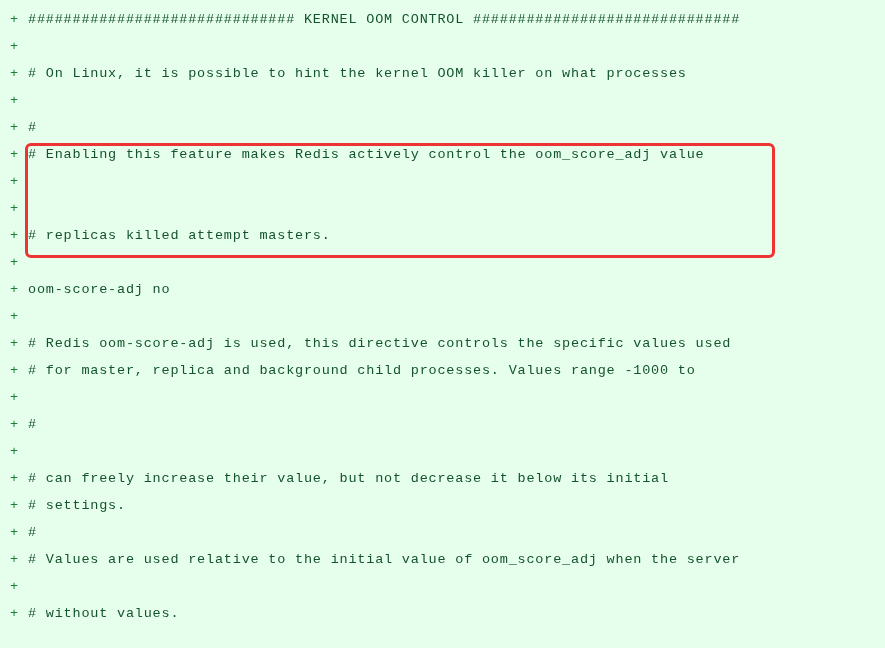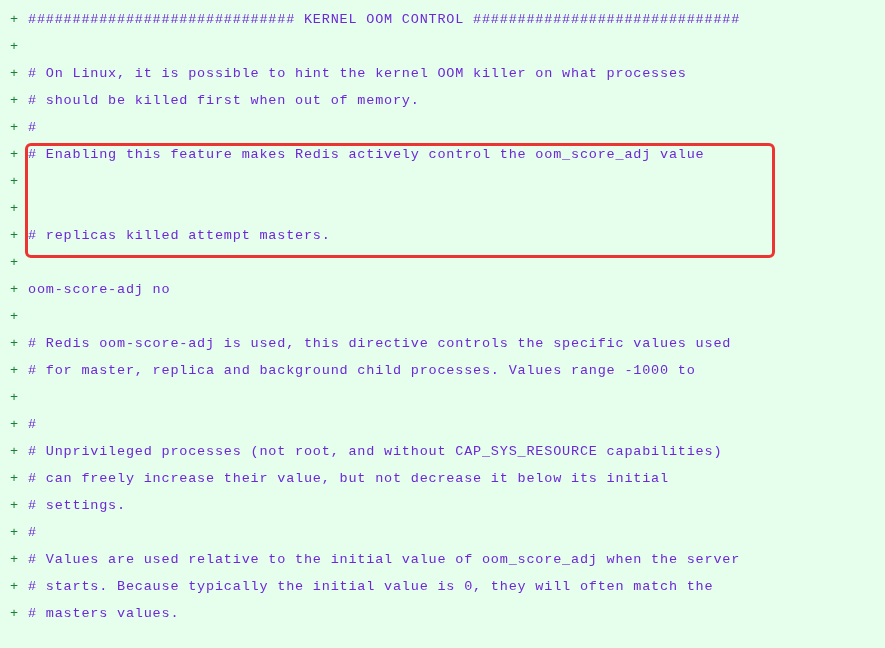--- a/index.html
+++ b/index.html
@@ -29,21 +29,21 @@
     .diff-marker {
       width: 28px;
       text-align: center;
       color: #1a7f37;
       user-select: none;
       flex-shrink: 0;
     }
     .diff-content {
       white-space: pre;
       letter-spacing: 0.8px;
-      color: #6d28d9;
+      color: #14532d;
     }
     .highlight-box {
       position: absolute;
       border: 3px solid #ee3333;
       border-radius: 6px;
       left: 25px;
       top: 143px;
       width: 750px;
       height: 115px;
       pointer-events: none;
@@ -60,21 +60,20 @@
     <div class="diff-line">
       <span class="diff-marker">+</span>
       <span class="diff-content"></span>
     </div>
     <div class="diff-line">
       <span class="diff-marker">+</span>
       <span class="diff-content"># On Linux, it is possible to hint the kernel OOM killer on what processes</span>
     </div>
     <div class="diff-line">
       <span class="diff-marker">+</span>
-      <span class="diff-content"># should be killed first when out of memory.</span>
     </div>
     <div class="diff-line">
       <span class="diff-marker">+</span>
       <span class="diff-content">#</span>
     </div>
     <div class="diff-line">
       <span class="diff-marker">+</span>
       <span class="diff-content"># Enabling this feature makes Redis actively control the oom_score_adj value</span>
     </div>
     <div class="diff-line">
@@ -109,41 +108,39 @@
     </div>
     <div class="diff-line">
       <span class="diff-marker">+</span>
     </div>
     <div class="diff-line">
       <span class="diff-marker">+</span>
       <span class="diff-content">#</span>
     </div>
     <div class="diff-line">
       <span class="diff-marker">+</span>
-      <span class="diff-content"># Unprivileged processes (not root, and without CAP_SYS_RESOURCE capabilities)</span>
     </div>
     <div class="diff-line">
       <span class="diff-marker">+</span>
       <span class="diff-content"># can freely increase their value, but not decrease it below its initial</span>
     </div>
     <div class="diff-line">
       <span class="diff-marker">+</span>
       <span class="diff-content"># settings.</span>
     </div>
     <div class="diff-line">
       <span class="diff-marker">+</span>
       <span class="diff-content">#</span>
     </div>
     <div class="diff-line">
       <span class="diff-marker">+</span>
       <span class="diff-content"># Values are used relative to the initial value of oom_score_adj when the server</span>
     </div>
     <div class="diff-line">
       <span class="diff-marker">+</span>
-      <span class="diff-content"># starts. Because typically the initial value is 0, they will often match the</span>
     </div>
     <div class="diff-line">
       <span class="diff-marker">+</span>
-      <span class="diff-content"># masters values.</span>
+      <span class="diff-content"># without values.</span>
     </div>
   </div>
 
 <div class="highlight-box"></div>
 
 </body></html>

